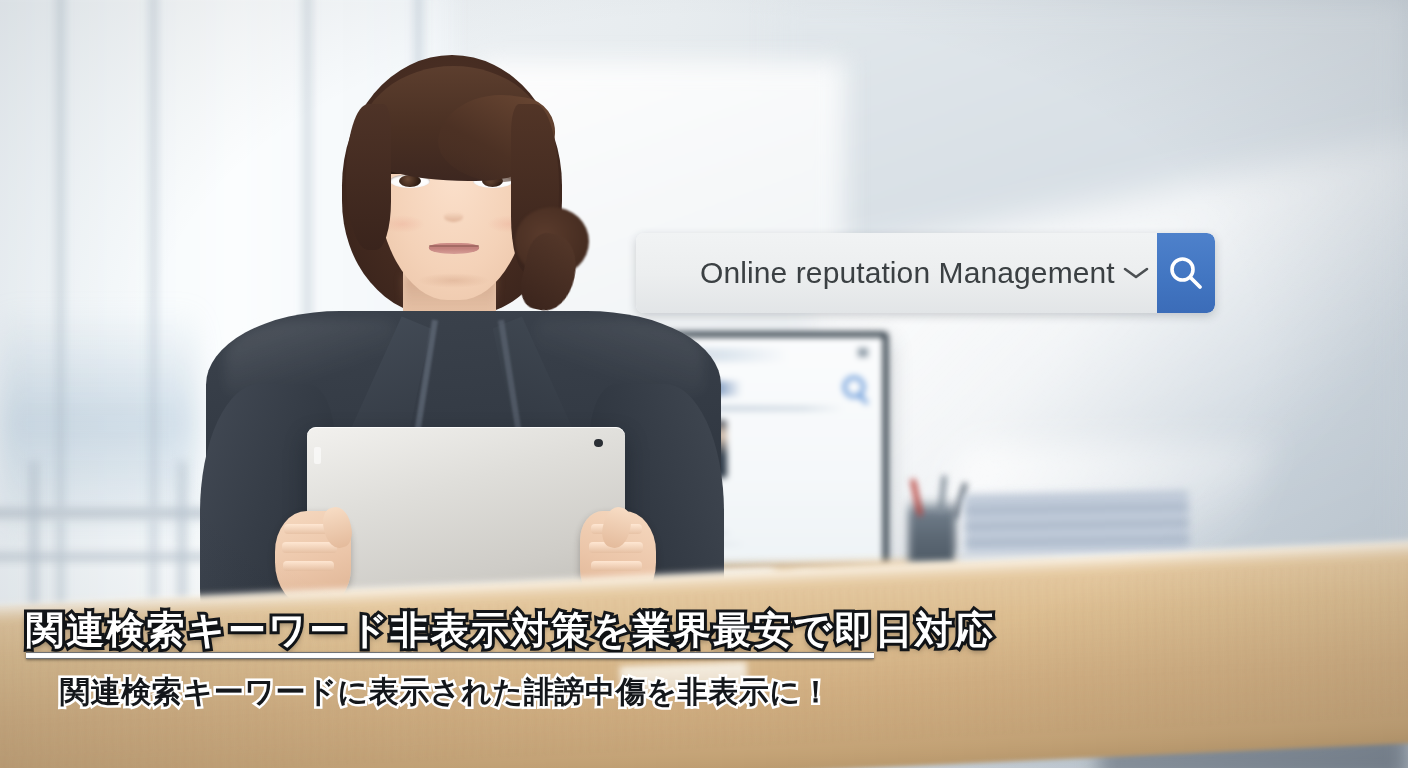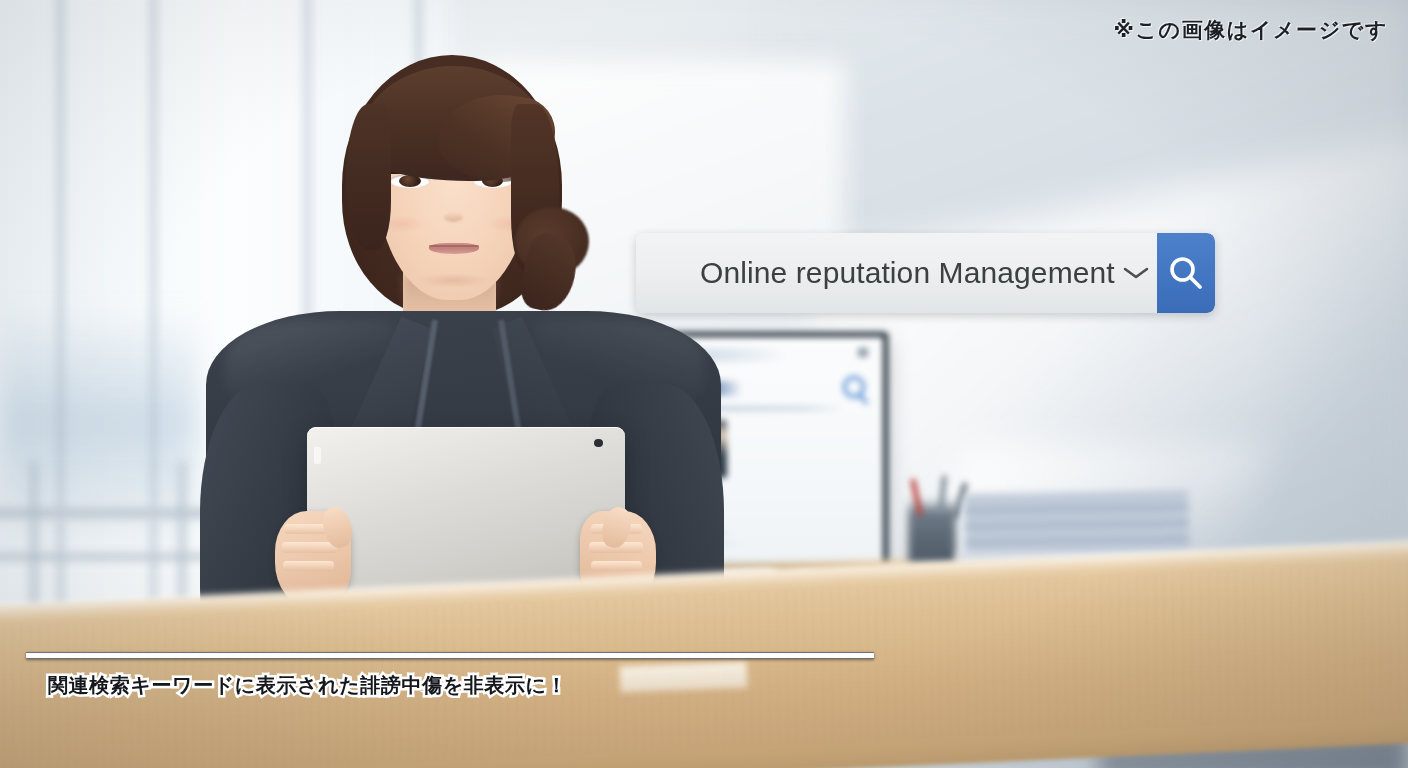--- a/index.html
+++ b/index.html
@@ -579,21 +579,21 @@
 
   .subline{
     position:absolute;
     font-weight:bold;
     color:#14171b;
     -webkit-text-stroke:5px #ffffff;
     paint-order:stroke fill;
     white-space:nowrap;
     letter-spacing:.6px;
   }
-  .sub1{ left:48px; top:672px; font-size:20px; }
+  .sub1{ left:60px; top:672px; font-size:30px; }
   .sub2{ left:30px; top:710px; font-size:28px; }
 
   
   .vignette{
     position:absolute; inset:0;
     background:radial-gradient(ellipse at 50% 45%,rgba(0,0,0,0) 55%,rgba(20,28,38,.12) 100%);
     pointer-events:none;
   }
 </style>
 </head>
@@ -738,19 +738,21 @@
     <div class="sb-btn">
       <span>
         <svg width="42" height="42" viewBox="0 0 42 42" aria-hidden="true">
           <circle cx="17.5" cy="17.5" r="10.5" fill="none" stroke="#ffffff" stroke-width="3.6"></circle>
           <line x1="25.5" y1="25.5" x2="35" y2="35" stroke="#ffffff" stroke-width="3.8" stroke-linecap="round"></line>
         </svg>
       </span>
     </div>
   </div>
 
-  <div class="notice">※この画像はイメージです</div>
-
+
+  <div class="headline-wrap">
+    <div class="headline">関連検索キーワード非表示対策を業界最安で即日対応</div>
+  </div>
   <div class="headline-underline"></div>
 
   <div class="subline sub1">関連検索キーワードに表示された誹謗中傷を非表示に！</div>
 
 </div>
 
 </body></html>

